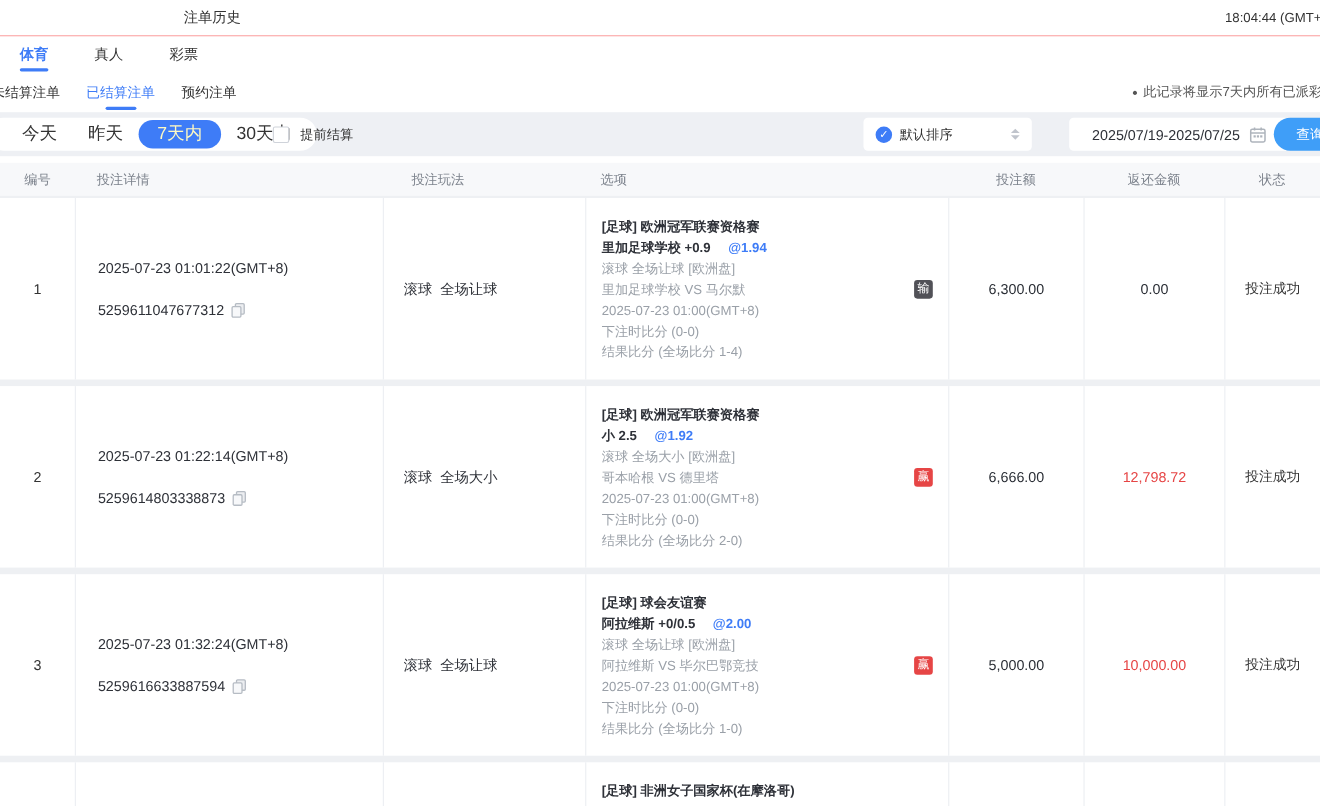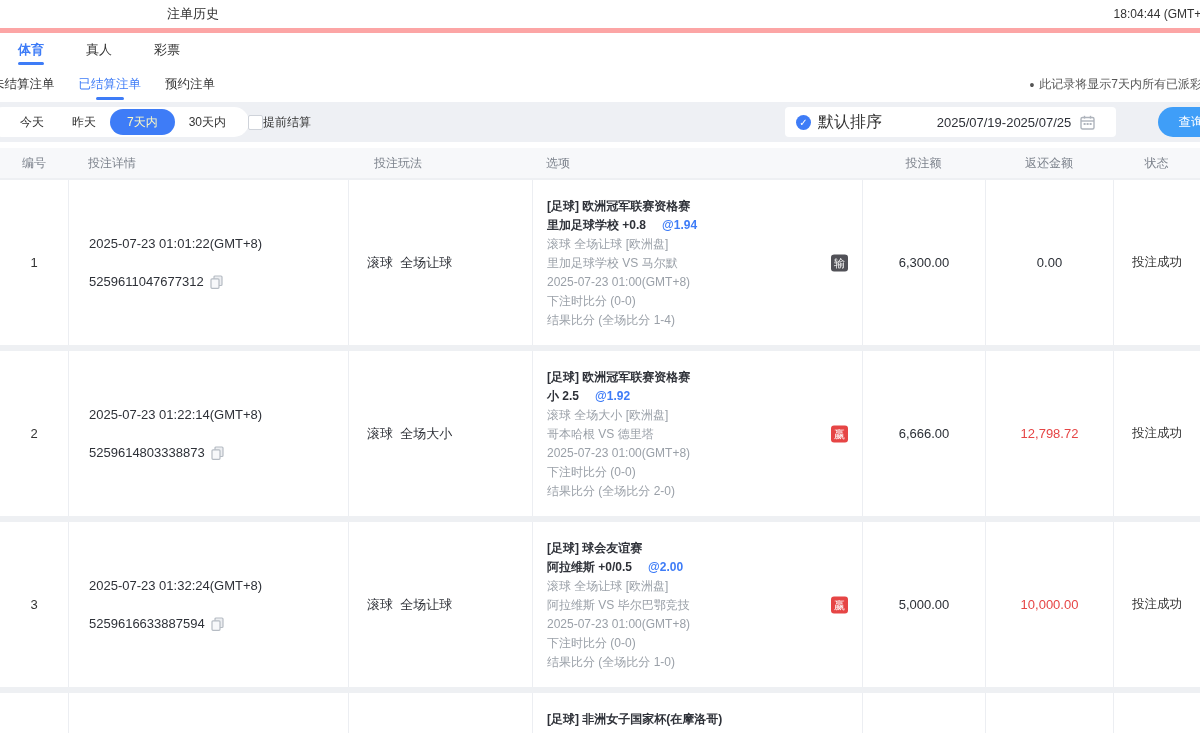--- a/index.html
+++ b/index.html
@@ -1,21 +1,21 @@
 <!DOCTYPE html>
 <html style="--accent: #3e7cf7; --btn-blue: #3f9ef8; --red: #e64545; --lose: #515157;"><head>
 <meta charset="utf-8">
 <style>
   :root { --accent:#3e7cf7; --btn-blue:#3f9ef8; --red:#e64545; --lose:#515157; }
   * { box-sizing:border-box; margin:0; padding:0; }
   html,body { width:1200px; height:733px; overflow:hidden; }
   body { position:relative; background:#fff; font-family:"Liberation Sans","DejaVu Sans",sans-serif; color:#333; }
 
   
-  .topbar { position:relative; height:33px; border-bottom:5px solid #fca5a5; }
+  .topbar { position:relative; height:33px; border-bottom:1px solid #fca5a5; }
   .page-title { position:absolute; left:167px; top:50%; transform:translateY(-50%); font-size:13px; color:#333; }
   .clock { position:absolute; right:-12px; top:50%; transform:translateY(-50%); font-size:12px; color:#333; white-space:nowrap; }
 
   
   .maintabs { height:33px; display:flex; align-items:stretch; padding-left:8px; }
   .maintab { position:relative; display:flex; align-items:center; padding:0 10px; margin-right:22px; font-size:13px; color:#333; cursor:pointer; }
   .maintab.active { color:var(--accent); font-weight:700; }
   .maintab.active::after { content:""; position:absolute; left:50%; transform:translateX(-50%); bottom:1px; width:26px; height:3px; border-radius:2px; background:var(--accent); }
 
   
@@ -23,32 +23,32 @@
   .subtab { position:relative; display:flex; align-items:center; font-size:12.5px; color:#333; margin-right:24px; cursor:pointer; }
   .subtab:first-child { margin-left:-8px; }
   .subtab.active { color:var(--accent); }
   .subtab.active::after { content:""; position:absolute; left:50%; transform:translateX(-50%); bottom:2px; width:28px; height:3px; border-radius:2px; background:var(--accent); }
   .note { position:absolute; right:-14px; top:50%; transform:translateY(-50%); display:flex; align-items:center; gap:5px; font-size:12px; color:#555; white-space:nowrap; }
   .note .dot { font-size:14px; line-height:1; color:#555; }
 
   
   .filterbar { position:relative; height:40px; background:#eef0f4; }
   .range-group { position:absolute; left:-12px; top:5px; height:30px; background:#fff; border-radius:16px; display:flex; align-items:center; padding:0 9px 0 18px; }
-  .range-item { height:26px; line-height:26px; padding:0 14px; font-size:12px; color:#333; border-radius:13px; cursor:pointer; white-space:nowrap; }
+  .range-item { height:26px; line-height:26px; padding:0 14px; font-size:16px; color:#333; border-radius:13px; cursor:pointer; white-space:nowrap; }
   .range-item.active { background:var(--accent); color:#fef9c3; padding:0 17px; }
-  .early-settle { position:absolute; left:248px; top:0; height:40px; display:flex; align-items:center; gap:0; cursor:pointer; }
+  .early-settle { position:absolute; left:248px; top:0; height:40px; display:flex; align-items:center; gap:10px; cursor:pointer; }
   .checkbox { width:15px; height:15px; background:#fff; border:1px solid #cfd3da; border-radius:2px; }
   .early-settle span { font-size:12px; color:#333; }
   .sort-select { position:absolute; left:785px; top:5px; width:153px; height:30px; background:#fff; border-radius:4px; display:flex; align-items:center; padding:0 11px; cursor:pointer; }
   .check-circle { width:15px; height:15px; border-radius:50%; background:var(--accent); color:#fff; font-size:10px; display:flex; align-items:center; justify-content:center; margin-right:7px; flex:none; }
-  .sort-select .lbl { font-size:16px; color:#333; }
+  .sort-select .lbl { font-size:12px; color:#333; }
   .caret-stack { margin-left:auto; display:flex; flex-direction:column; gap:2px; }
   .caret-up { width:0; height:0; border-left:4px solid transparent; border-right:4px solid transparent; border-bottom:4px solid #c0c4cc; }
   .caret-down { width:0; height:0; border-left:4px solid transparent; border-right:4px solid transparent; border-top:4px solid #c0c4cc; }
-  .date-input { position:absolute; left:916px; top:5px; width:200px; height:30px; background:#fff; border-radius:4px; display:flex; align-items:center; justify-content:center; gap:9px; font-size:13px; color:#2e3138; cursor:pointer; }
+  .date-input { position:absolute; left:972px; top:5px; width:200px; height:30px; background:#fff; border-radius:4px; display:flex; align-items:center; justify-content:center; gap:9px; font-size:13px; color:#2e3138; cursor:pointer; }
   .search-btn { position:absolute; left:1158px; top:5px; width:66px; height:30px; background:var(--btn-blue); border:none; border-radius:15px; color:#fff; font-size:12.5px; display:flex; align-items:center; justify-content:center; cursor:pointer; }
   .spacer { height:6px; background:#fff; }
 
   
   .grid { display:grid; grid-template-columns:68px 280px 184px 330px 123px 128px 87px; }
   .thead { height:30px; background:#f7f8fa; align-items:center; color:#7c828c; font-size:12px; }
   .th { white-space:nowrap; }
   .th.c { text-align:center; }
   .th.p20 { padding-left:20px; }
   .th.p26 { padding-left:26px; }
@@ -167,21 +167,21 @@
         <svg class="copy-icon" width="13" height="14" viewBox="0 0 13 14">
           <rect x="4" y="1" width="8" height="9.5" rx="1" fill="#eceef1" stroke="#b6bcc4" stroke-width="1.2"></rect>
           <rect x="1" y="3.8" width="8" height="9.5" rx="1" fill="#f7f8fa" stroke="#b6bcc4" stroke-width="1.2"></rect>
         </svg>
       </div>
     </div>
     <div class="cell cell-play">滚球  全场让球</div>
     <div class="cell cell-option">
       <div class="opt-league">[足球] 欧洲冠军联赛资格赛</div>
       <div class="opt-selection">
-        <span>里加足球学校 +0.8</span>
+        <span>里加足球学校 +0.9</span>
         <span class="opt-odds">@1.94</span>
       </div>
       <div class="opt-gray">滚球  全场让球 [欧洲盘]</div>
       <div class="opt-gray">里加足球学校 VS 马尔默</div>
       <div class="opt-gray">2025-07-23 01:00(GMT+8)</div>
       <div class="opt-gray">下注时比分 (0-0)</div>
       <div class="opt-gray">结果比分 (全场比分 1-4)</div>
       <div class="badge lose">输</div>
     </div>
     <div class="cell cell-amount">6,300.00</div>

